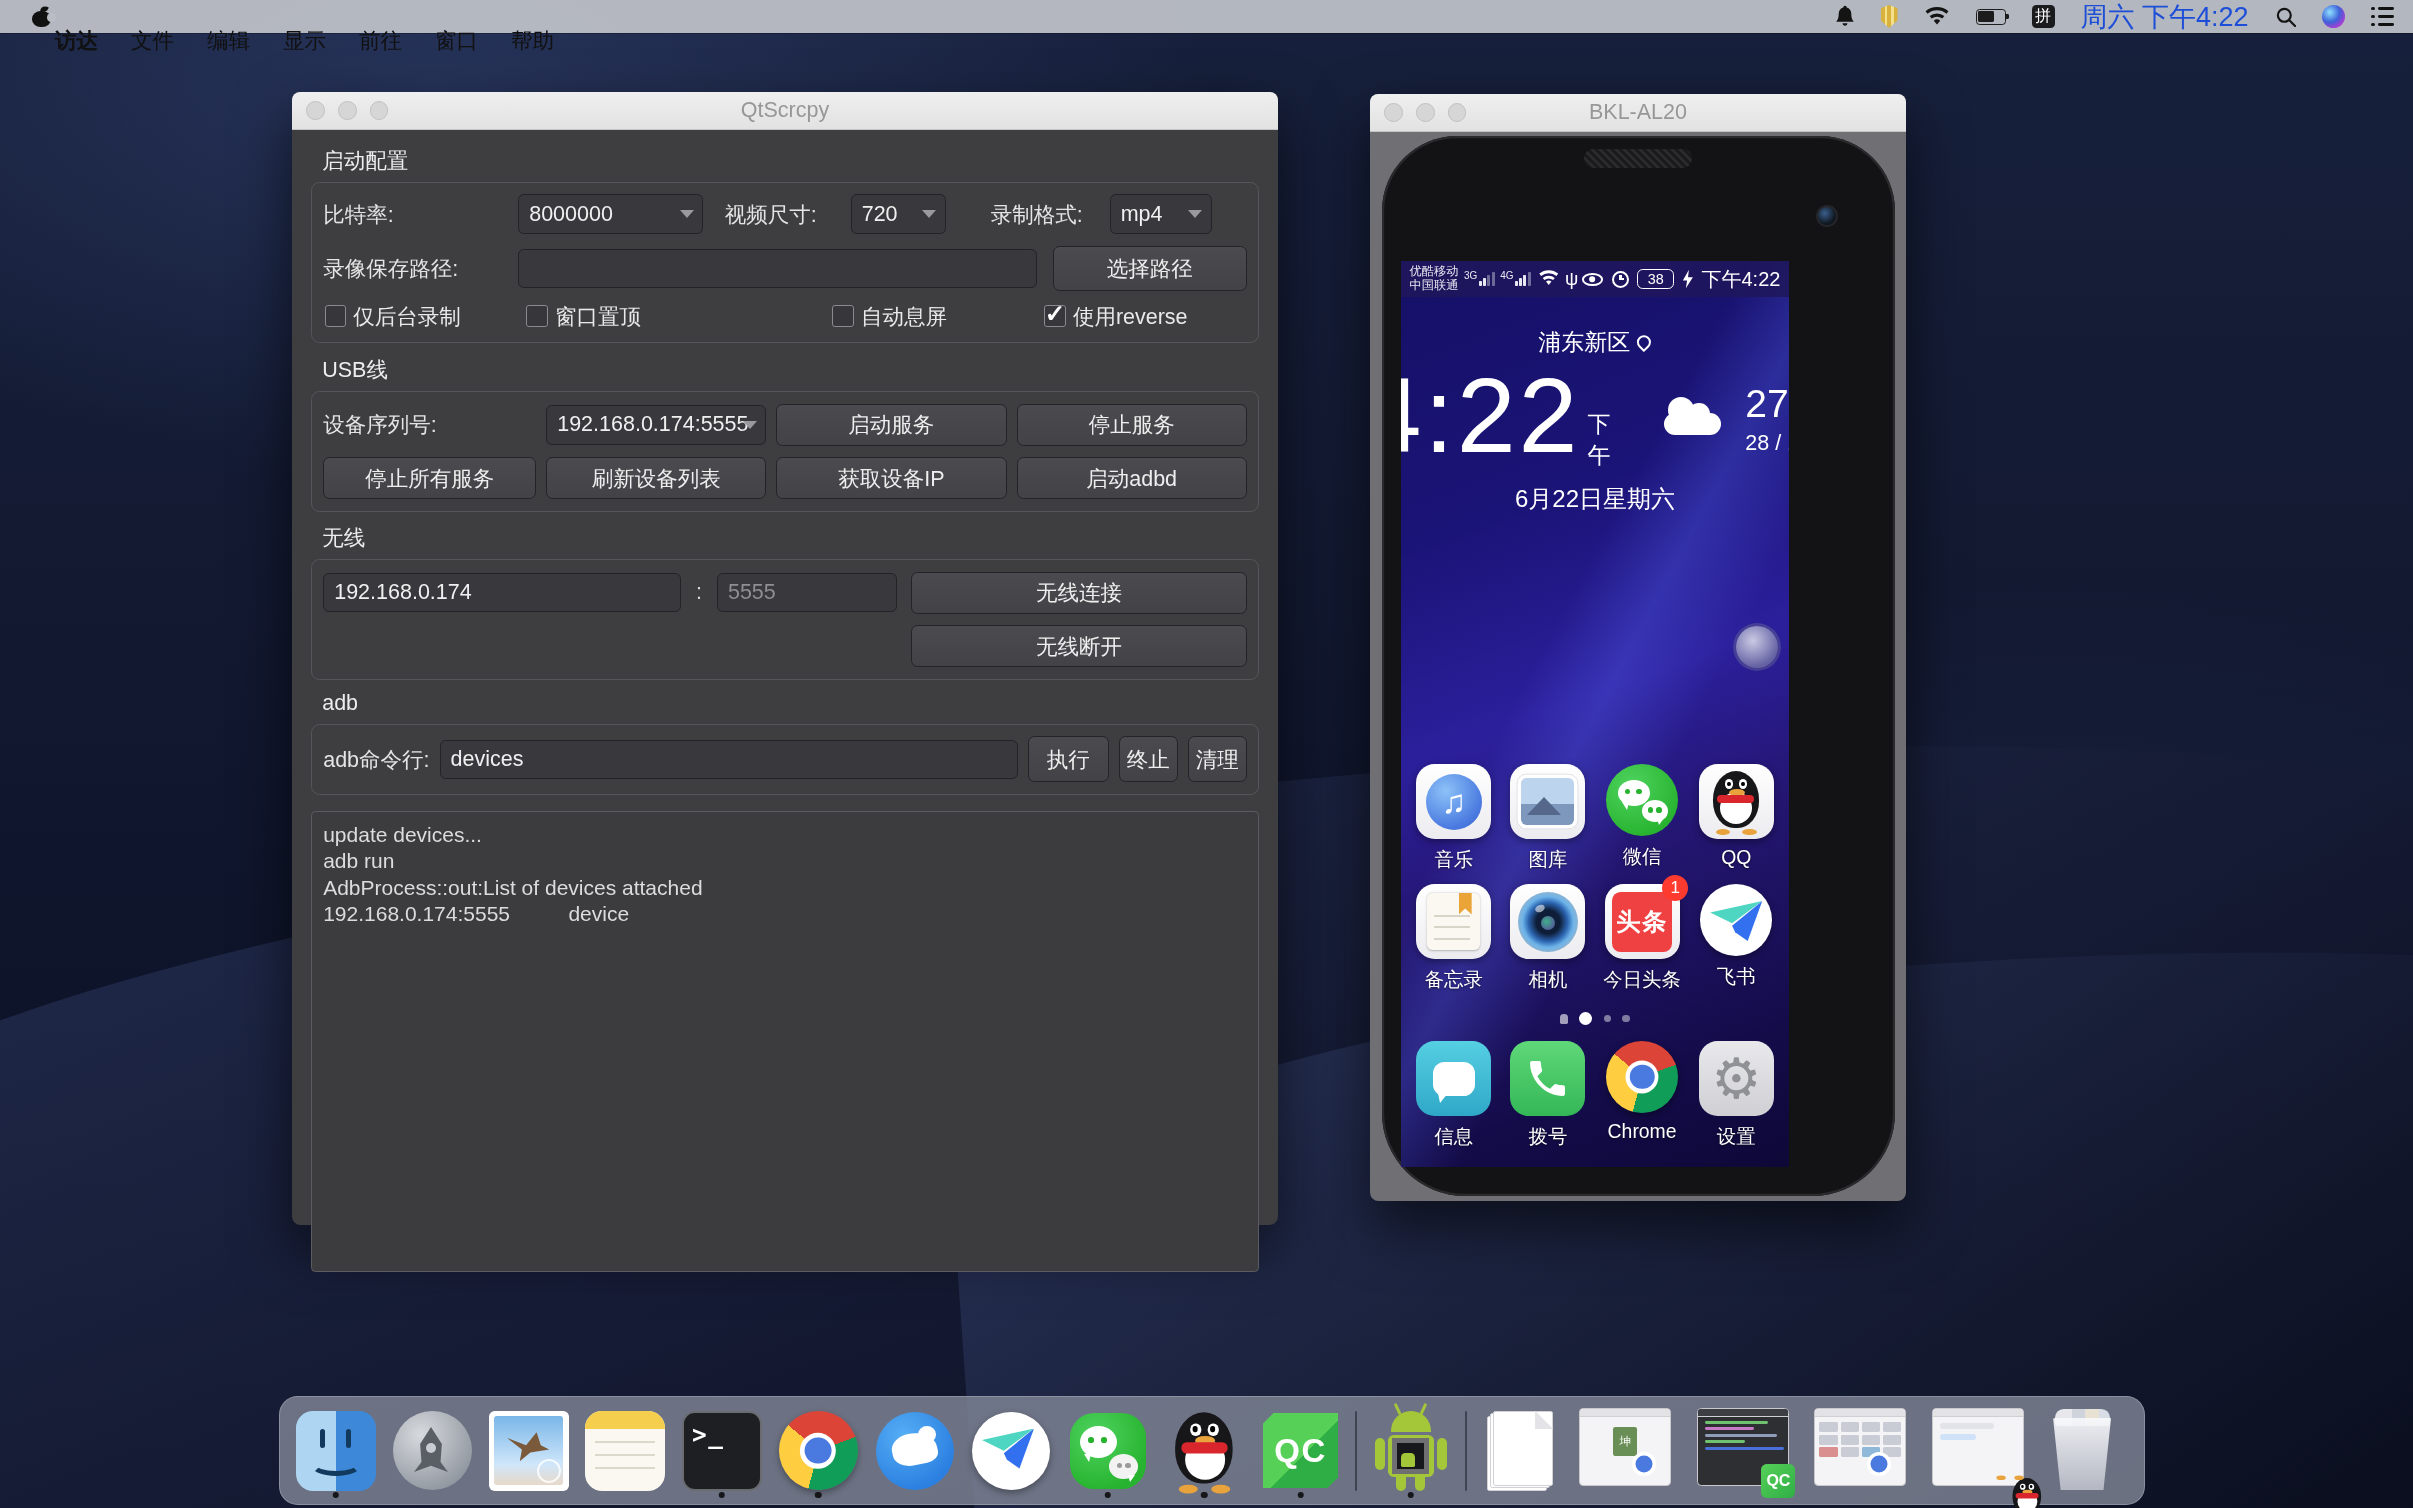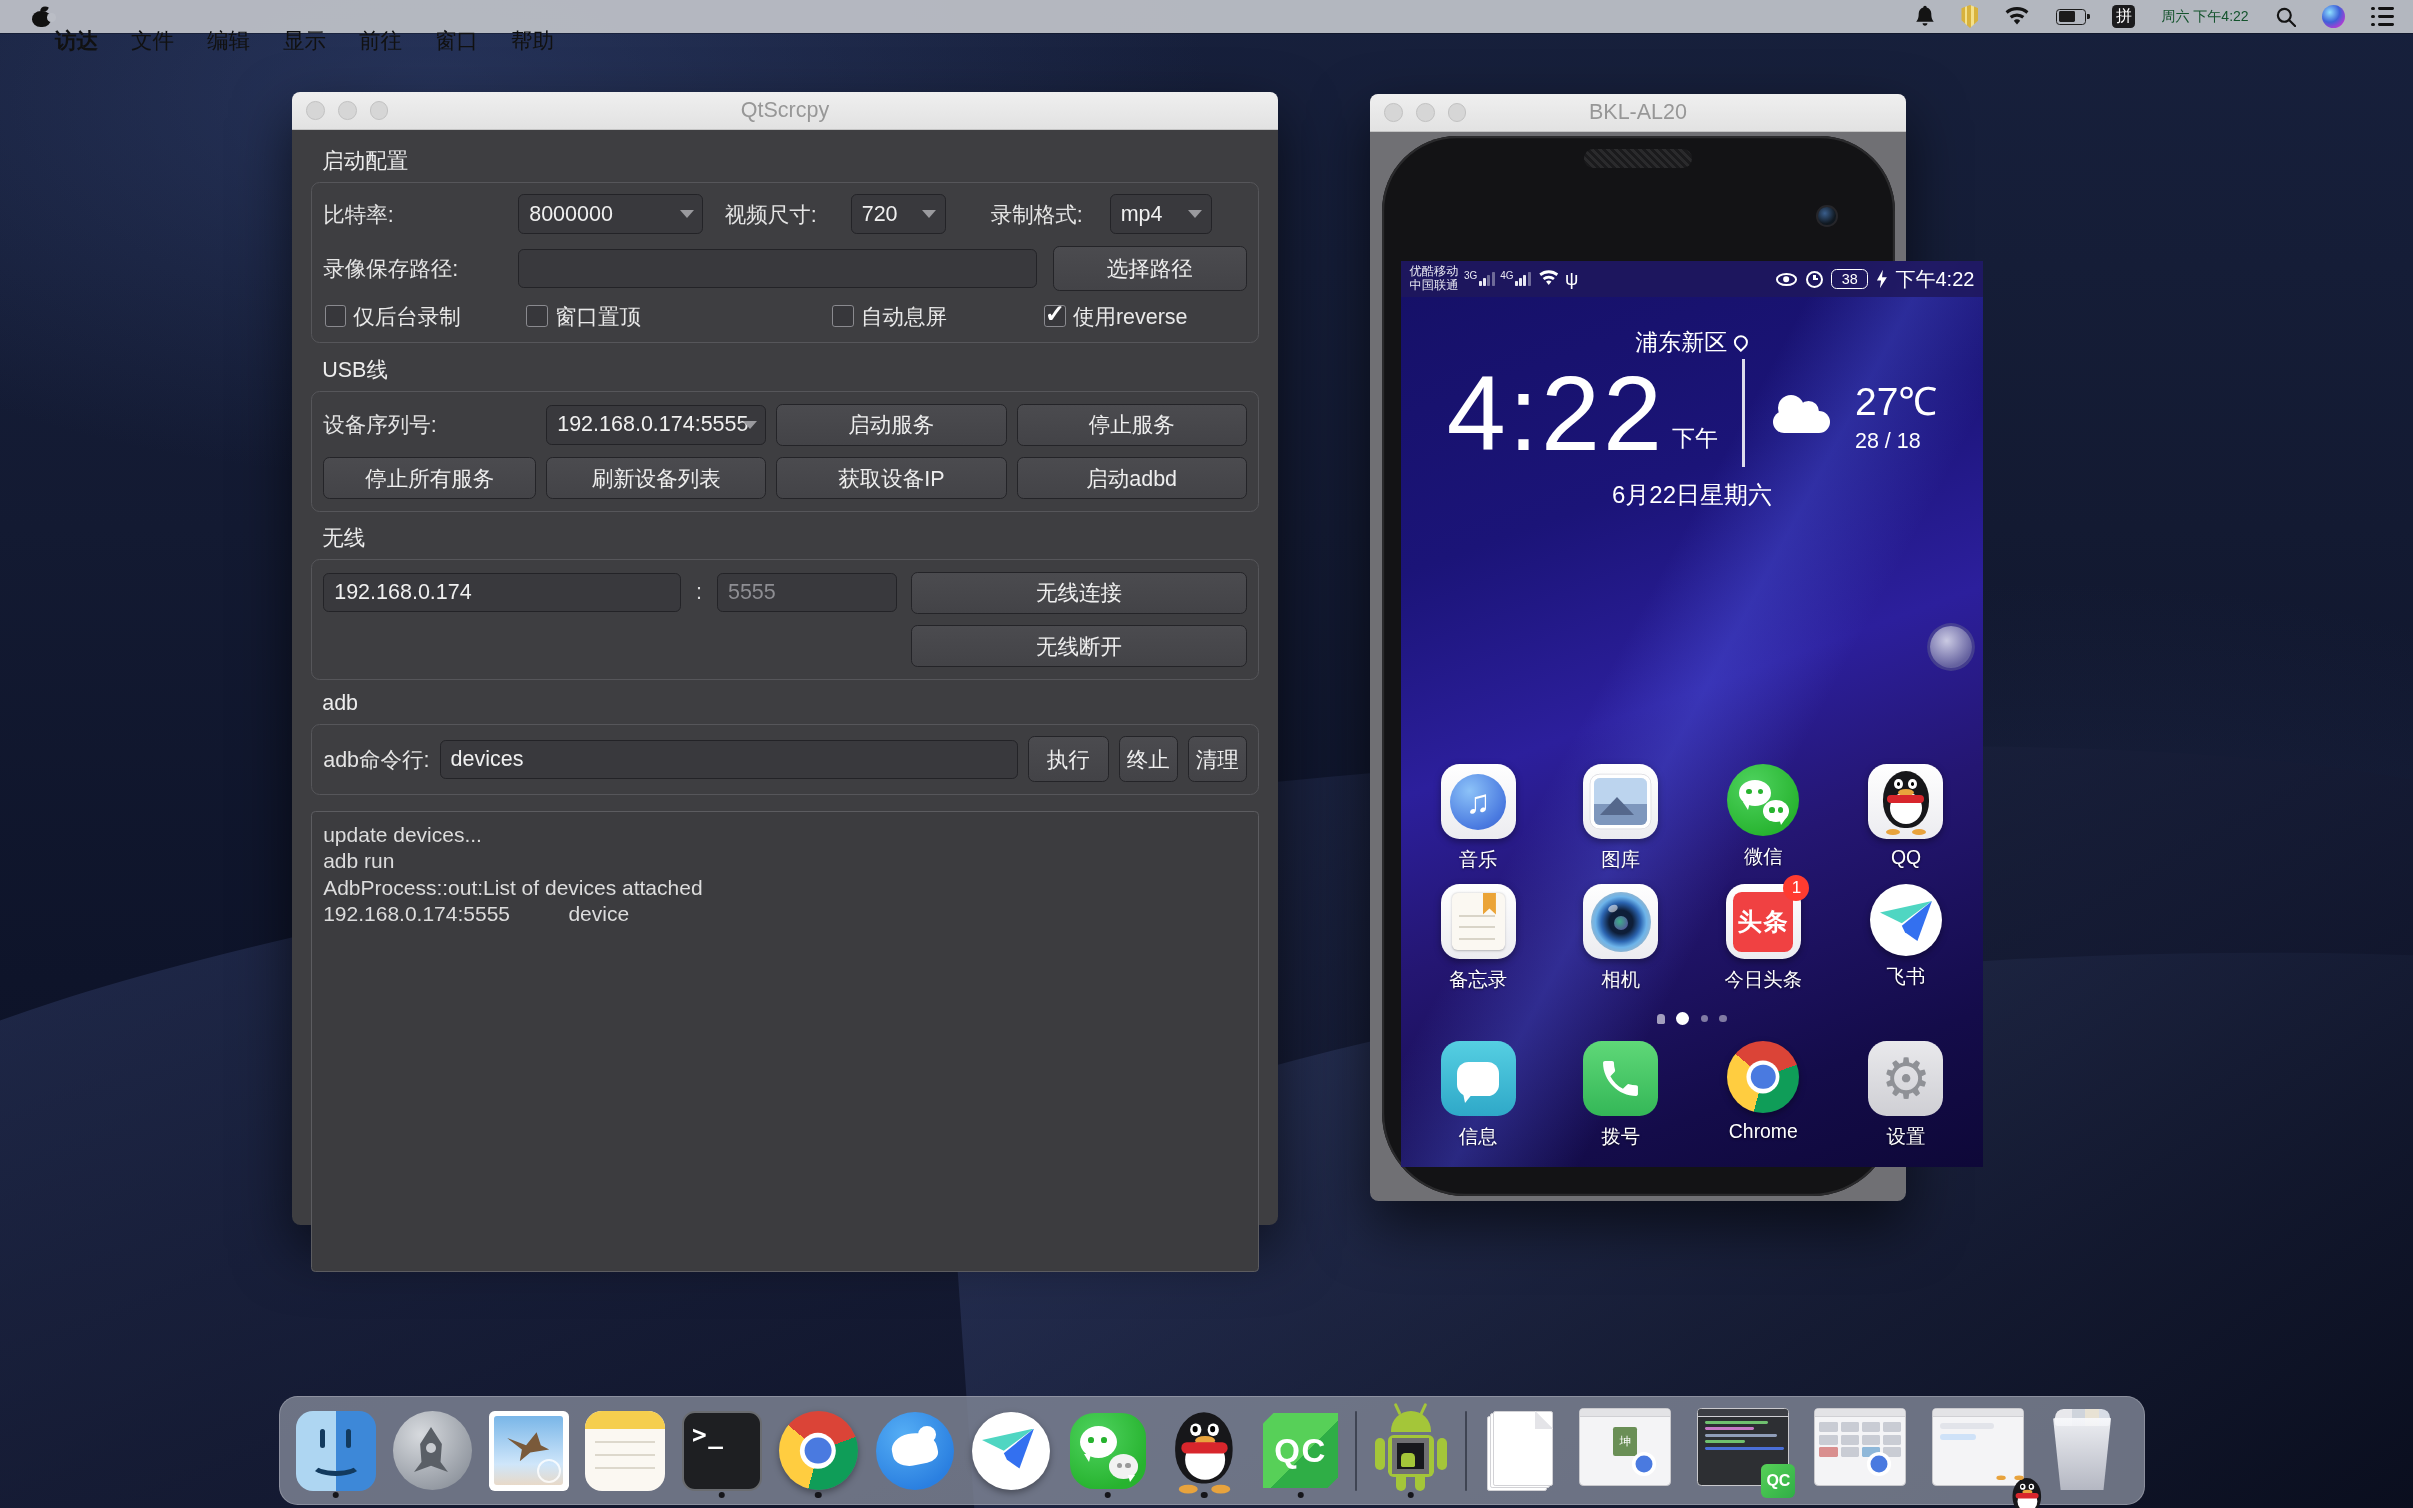--- a/index.html
+++ b/index.html
@@ -32,21 +32,21 @@
   .apple .leaf { position:absolute; left:8.6px; top:0; width:6.5px; height:5.7px; background:#111; border-radius:80% 0 80% 0; transform:rotate(20deg); }
   .statusicons { margin-left:auto; display:flex; align-items:center; gap:26px; }
   .sicon { display:flex; align-items:center; justify-content:center; }
   .shield { width:17px; height:23px; background:repeating-linear-gradient(90deg,#d8b23c 0 3.6px,#f4e08a 3.6px 6.5px);
     clip-path:polygon(50% 0,100% 14%,100% 66%,50% 100%,0 66%,0 14%); border-radius:2.2px; }
   .battery { width:30px; height:16px; border:1.4px solid #1c1c1c; border-radius:3.6px; position:relative; }
   .battery .fill { position:absolute; left:1.4px; top:1.4px; bottom:1.4px; width:58%; background:#1c1c1c; border-radius:1.4px; }
   .battery .nub { position:absolute; right:-4.3px; top:4.3px; width:2.9px; height:5.7px; background:#1c1c1c; border-radius:0 1.4px 1.4px 0; }
   .imebadge { width:23px; height:23px; background:#1b1b1d; color:#fff; border-radius:4.3px; font-size:16px;
     display:flex; align-items:center; justify-content:center; }
-  .mclock { font-size:14px; color:#14532d; white-space:nowrap; }
+  .mclock { font-size:27px; color:#1d4ed8; white-space:nowrap; }
   .siriorb { width:23px; height:23px; border-radius:50%;
     background:radial-gradient(circle at 34% 32%, #8fe0ff, #3e62d8 45%, #b23ad4 78%, #181d3a); }
   .listicon { display:flex; flex-direction:column; gap:4.3px; }
   .listicon .row { display:flex; align-items:center; gap:3.6px; }
   .listicon .d { width:3.6px; height:3.6px; background:#111; border-radius:50%; }
   .listicon .b { width:16px; height:2.9px; background:#111; border-radius:1.4px; }
 
   
   .win { position:absolute; border-radius:8.6px; box-shadow:0 24.4px 57px rgba(0,0,0,.6); }
   .titlebar { height:38px; background:linear-gradient(#efefef,#e2e2e2); border-radius:8px 8px 0 0;
@@ -88,21 +88,21 @@
 
   
   .phonewin { left:1370px; top:94px; width:536px; height:1107px; background:#707074; }
   .phonebody { position:relative; height:1077px; }
   .bezel { position:absolute; left:11.5px; top:4.3px; width:513px; height:1060px; background:#131315;
     border-radius:75px 75px 83px 83px; box-shadow:inset 0 0 0 2.2px #2a2a2c; }
   .speaker { position:absolute; left:50%; top:13px; transform:translateX(-50%); width:108px; height:18.7px;
     background:repeating-linear-gradient(45deg,#2a2a2c 0 2.9px,#1a1a1c 2.9px 5.7px); border-radius:9.3px; }
   .fcam { position:absolute; right:57px; top:69px; width:21.5px; height:21.5px; border-radius:50%;
     background:radial-gradient(circle at 38% 35%, #3a5e8c, #101820 65%); border:2.2px solid #26262a; }
-  .screen { position:absolute; left:31px; top:129px; width:582px; height:906px; overflow:hidden;
+  .screen { position:absolute; left:31px; top:129px; width:388px; height:906px; overflow:hidden;
     background:
       linear-gradient(118deg, rgba(90,120,255,.0) 40%, rgba(92,110,255,.28) 50%, rgba(60,70,200,.0) 62%),
       linear-gradient(160deg, #151066 0%, #1b1478 28%, #2c1f9c 48%, #241672 64%, #140c4a 86%, #0e0838 100%); }
   .pstatus { position:absolute; left:0; top:0; right:0; height:36px; background:rgba(30,24,92,.85);
     display:flex; align-items:center; padding:0 8.6px; color:#fff; }
   .carrier { font-size:12.2px; line-height:13.6px; color:#e8e8f2; }
   .netlbl { font-size:10px; color:#e8e8f2; margin:0 1.4px 7.2px 5.7px; }
   .bars { display:flex; align-items:flex-end; gap:1.4px; }
   .bar { width:2.9px; background:#e8e8f2; border-radius:0.7px; }
   .bar.dim { background:rgba(232,232,242,.4); }

